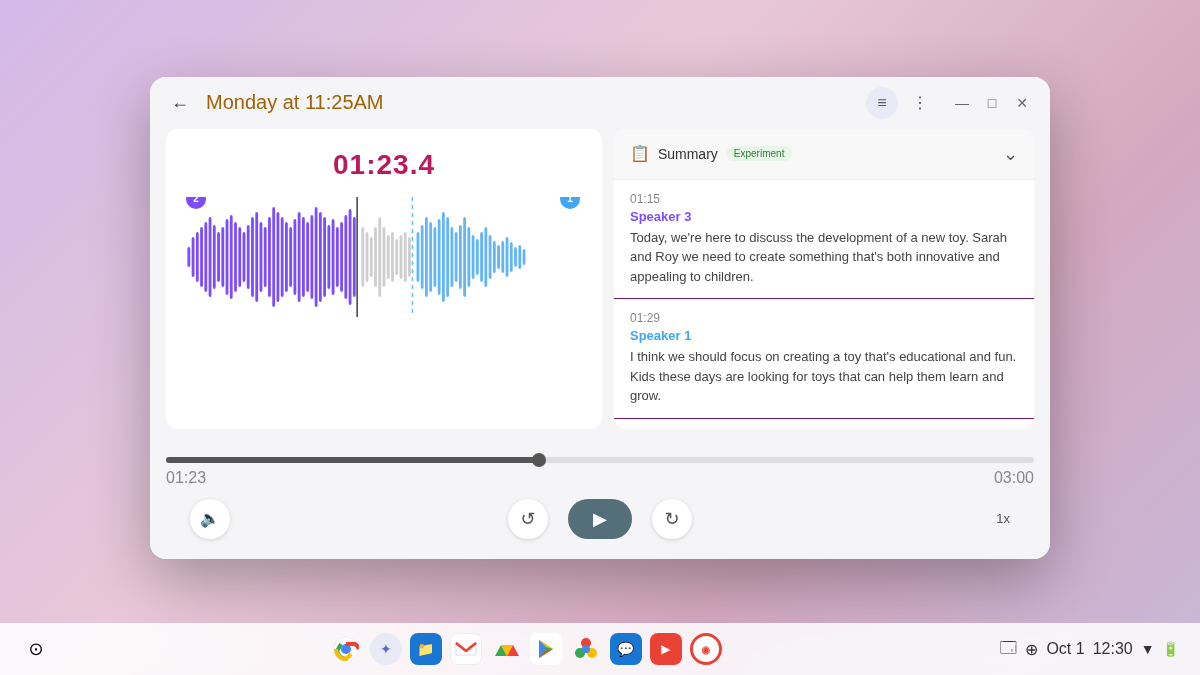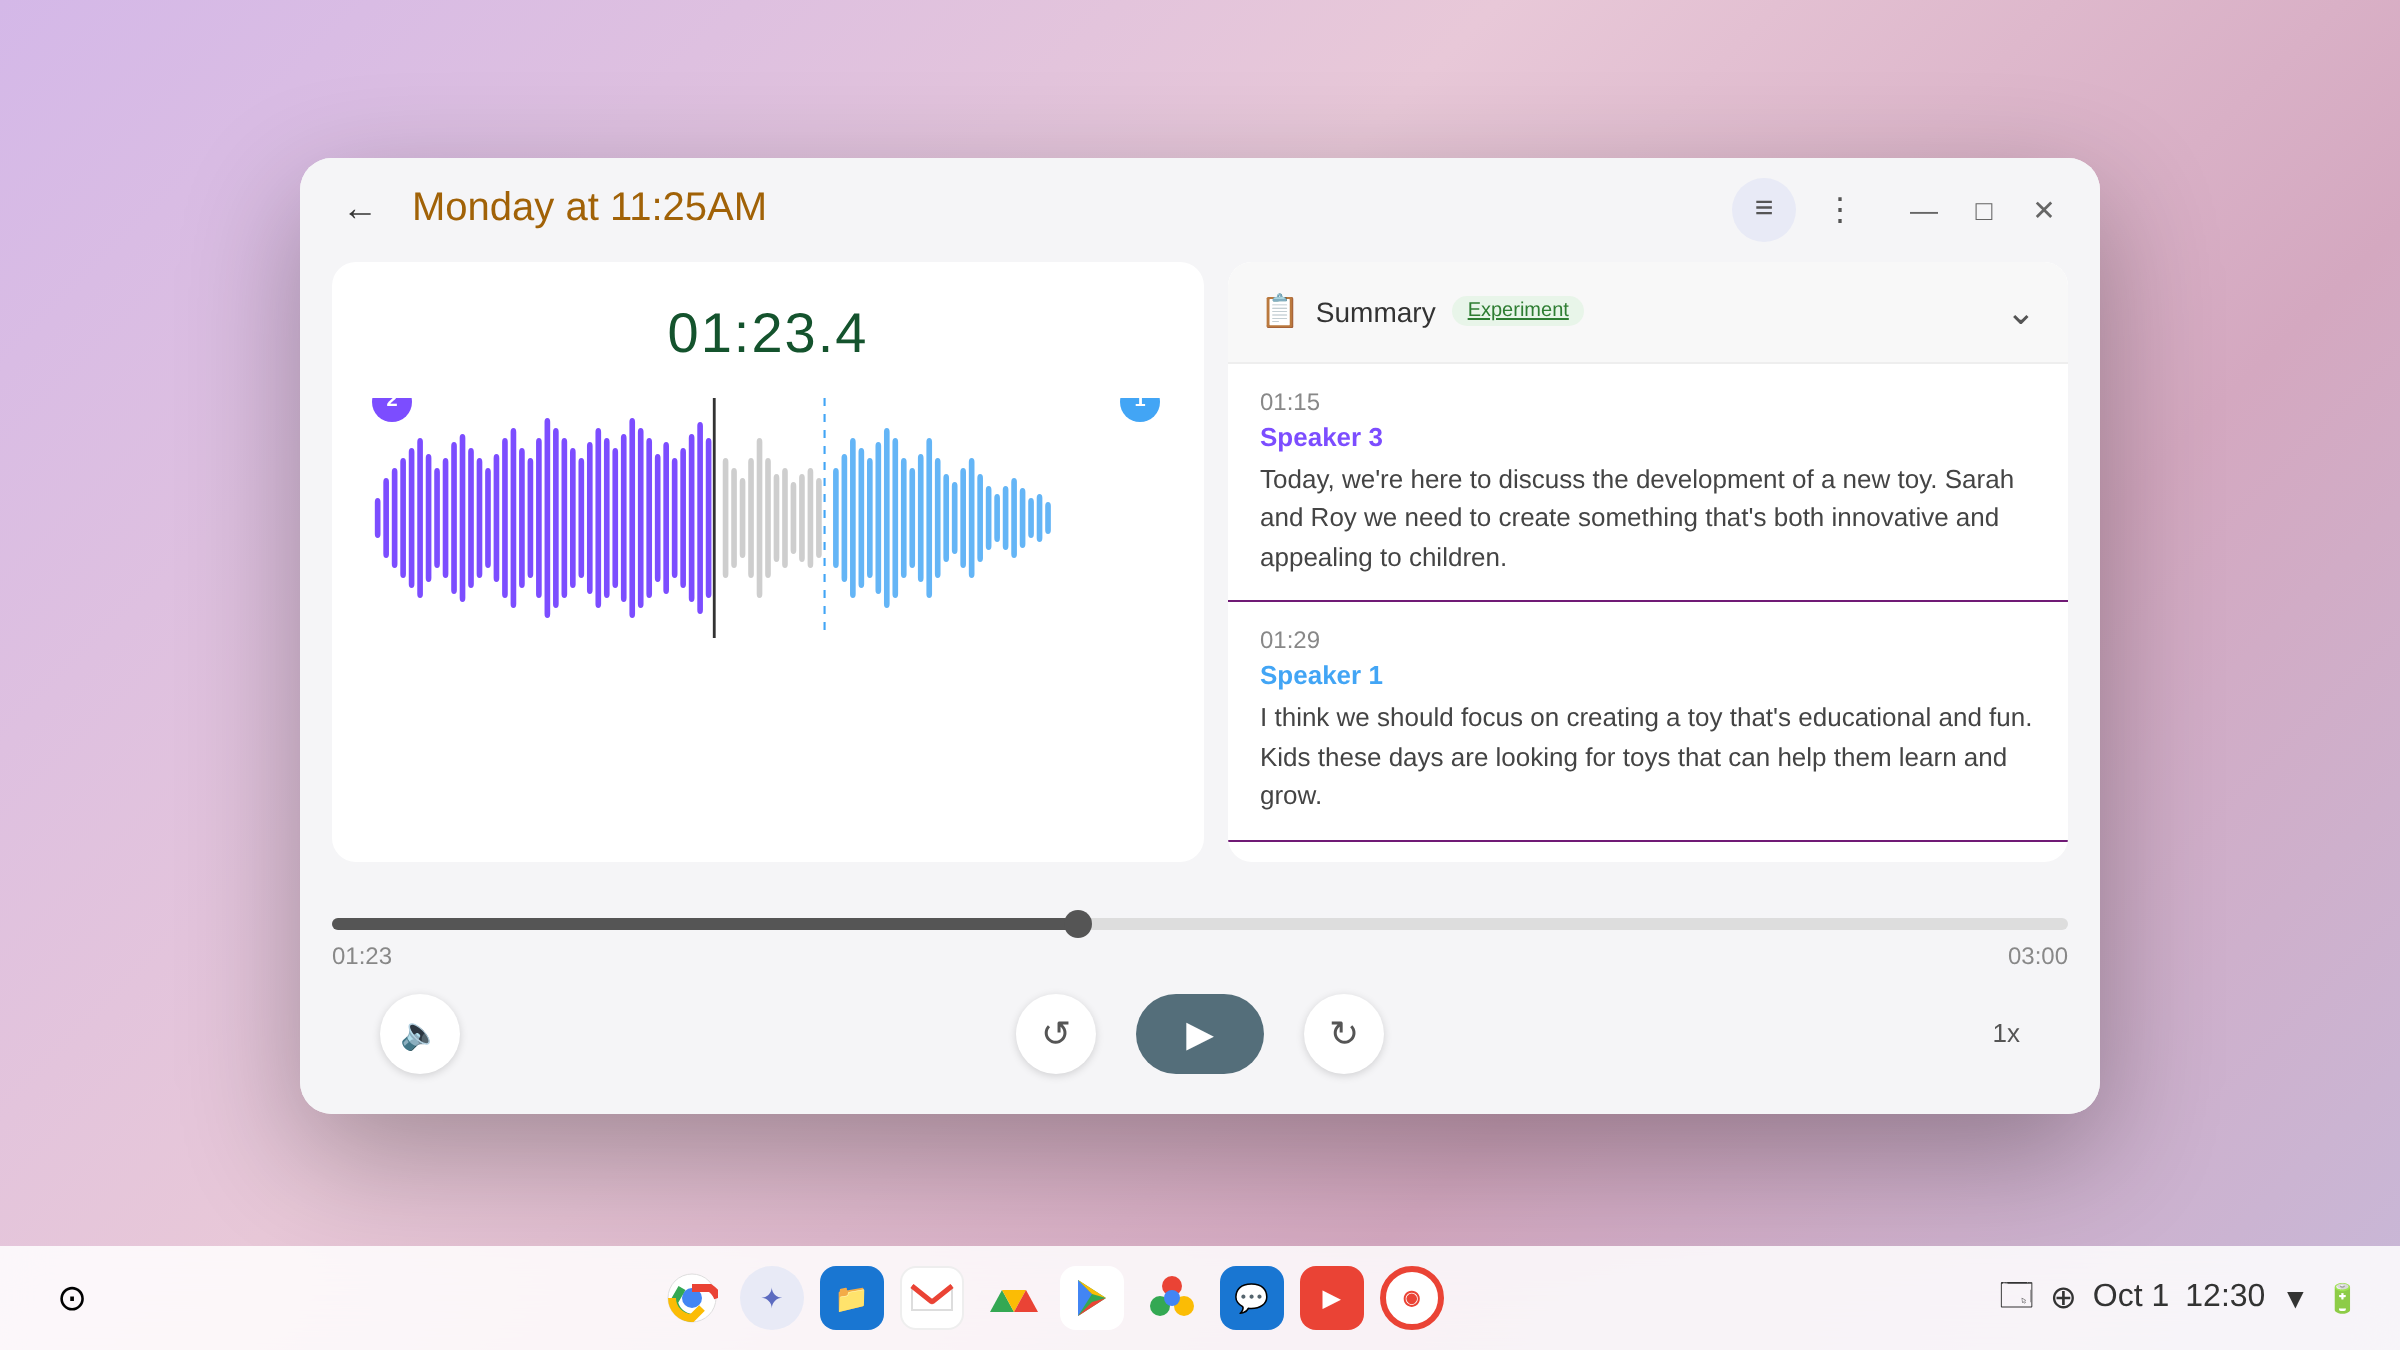--- a/index.html
+++ b/index.html
@@ -88,22 +88,22 @@
       background: white;
       border-radius: 12px;
       padding: 20px;
       margin-right: 12px;
       min-height: 300px;
       position: relative;
     }
     .timestamp-display {
       text-align: center;
       font-size: 28px;
-      font-weight: 400;
-      color: #14532d;
+      font-weight: 700;
+      color: #be185d;
       margin-bottom: 16px;
       letter-spacing: 1px;
     }
     .waveform-container {
       display: flex;
       align-items: center;
       height: 120px;
       gap: 2px;
       position: relative;
       overflow: hidden;
@@ -153,21 +153,20 @@
       font-weight: 500;
       color: #333;
     }
     .experiment-badge {
       background: #e8f5e9;
       color: #2e7d32;
       font-size: 10px;
       padding: 2px 8px;
       border-radius: 10px;
       font-weight: 500;
-      text-decoration: underline;
     }
     .transcript-item {
       padding: 12px 16px;
       border-bottom: 1px solid #701a75;
     }
     .transcript-time {
       font-size: 12px;
       color: #888;
       margin-bottom: 3px;
     }
@@ -202,21 +201,21 @@
       width: 14px; height: 14px;
       background: #555;
       border-radius: 50%;
       position: absolute;
       right: -7px;
       top: -4px;
     }
     .time-labels {
       display: flex;
       justify-content: space-between;
-      font-size: 12px;
+      font-size: 16px;
       color: #888;
       margin-top: 6px;
     }
 
     
     .controls-area {
       display: flex;
       align-items: center;
       justify-content: center;
       padding: 12px 16px 20px;

